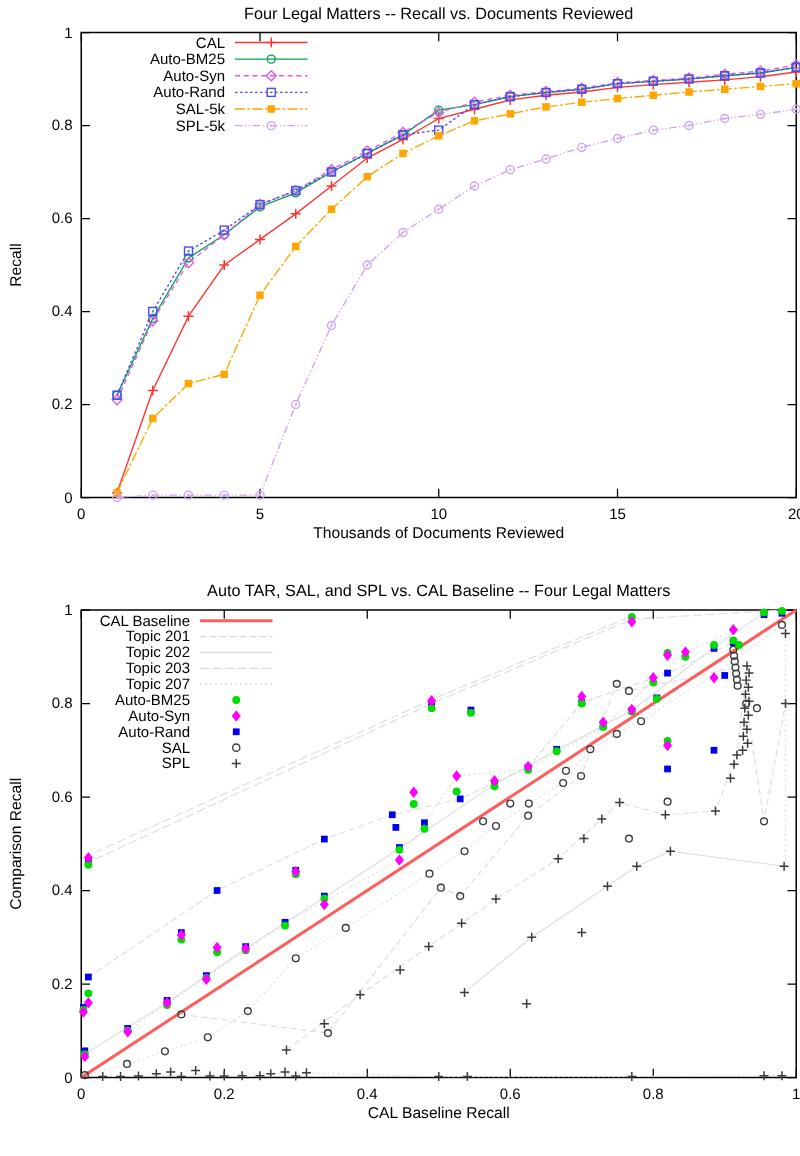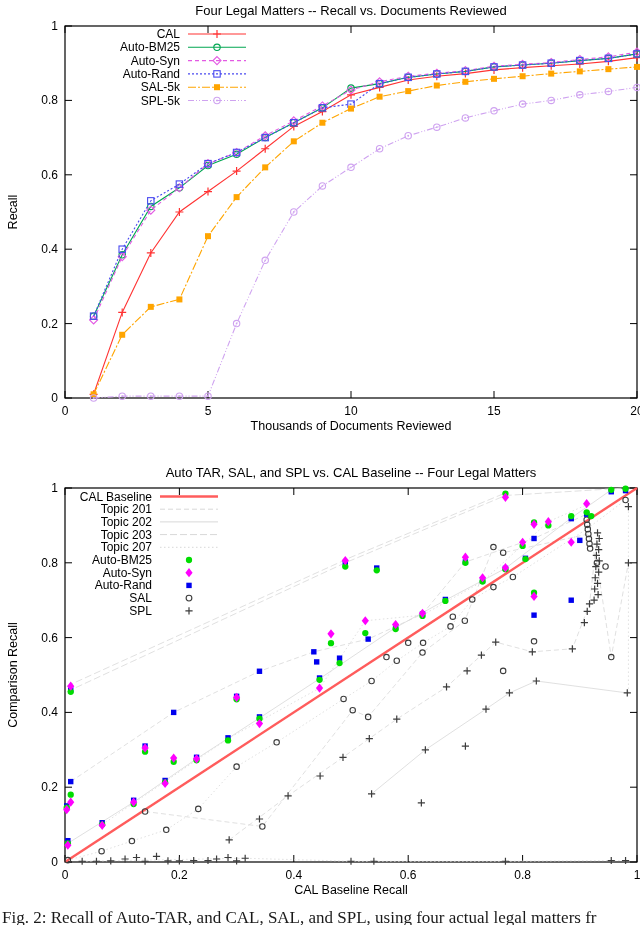--- a/index.html
+++ b/index.html
@@ -517,14 +517,13 @@
             <text x="152" y="602.1" font-size="12" text-anchor="end" fill="#000" font-family="&quot;Liberation Sans&quot;,sans-serif">SAL</text>
             <circle cx="189" cy="598.1" r="2.8800000000000003" stroke="#3c3c3c" fill="none" stroke-width="1.1"></circle>
           </g>
           <g>
             <text x="152" y="614.8" font-size="12" text-anchor="end" fill="#000" font-family="&quot;Liberation Sans&quot;,sans-serif">SPL</text>
             <path d="M185.4 610.8H192.6M189 607.1999999999999V614.4" stroke="#3c3c3c" stroke-width="1.2" fill="none"></path>
           </g>
         </g>
       </g>
     </svg>
-  <div id="caption">Fig. 2: Recall of Auto-TAR, and CAL, SAL, and SPL, using four actual legal matters fr</div>
 </div>
 
 </body></html>

